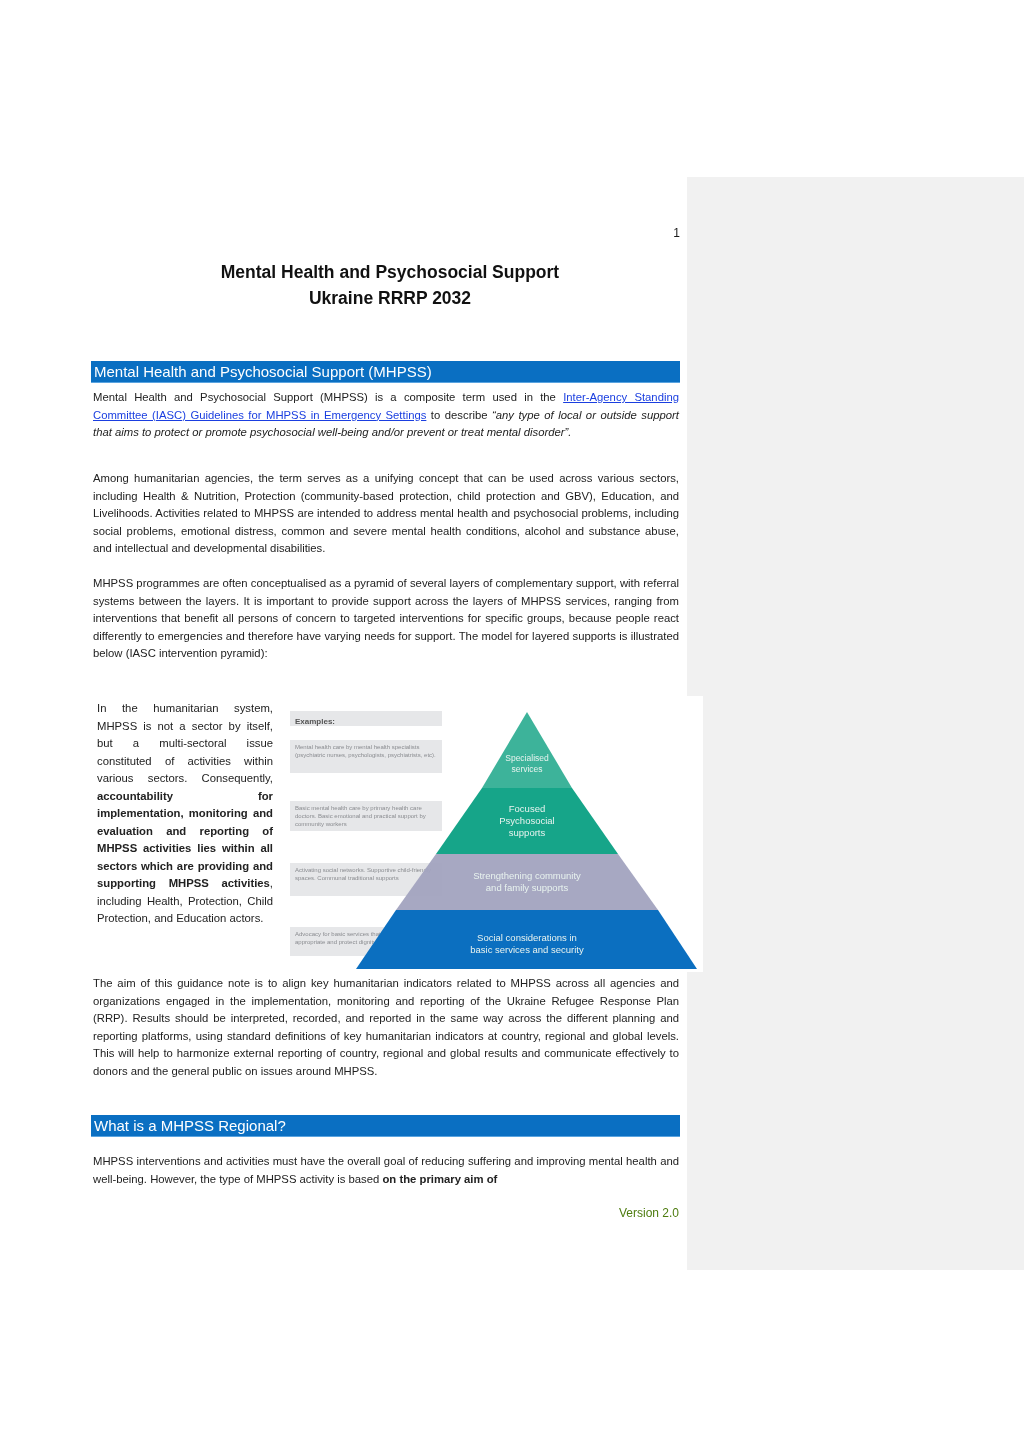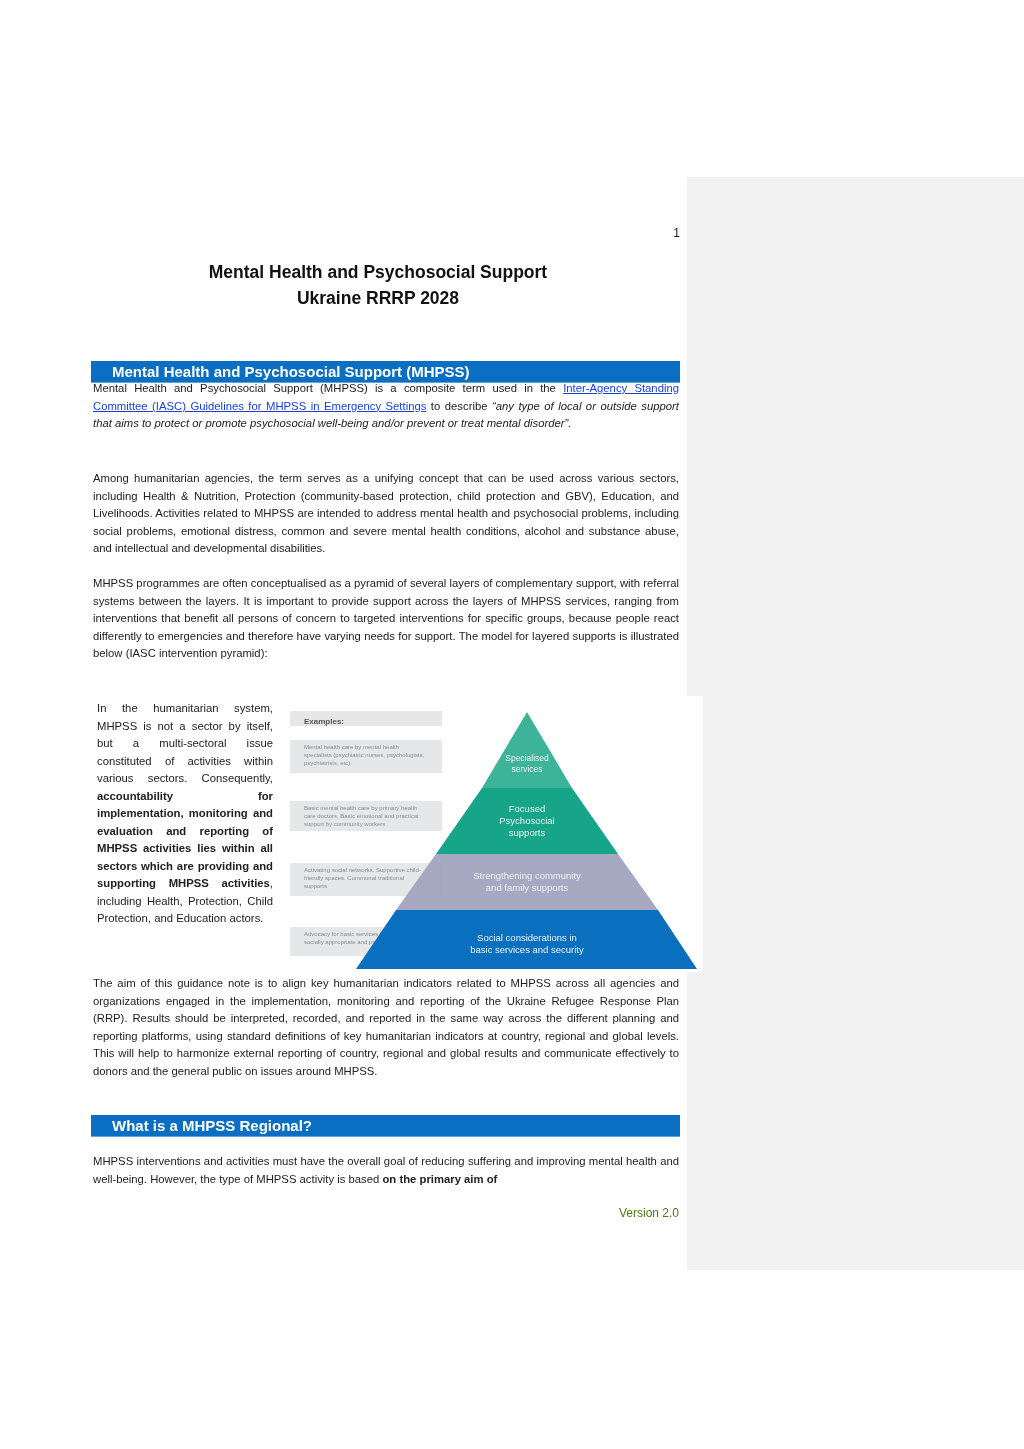--- a/index.html
+++ b/index.html
@@ -11,71 +11,71 @@
   }
   .comment-pane {
     position: absolute; left: 687px; top: 177px; width: 337px; height: 1093px;
     background: #f1f1f1;
   }
   .page-number {
     position: absolute; left: 664px; top: 226px; width: 16px; text-align: right;
     font-size: 12px;
   }
   .doc-title {
-    position: absolute; left: 84px; top: 260px; width: 588px; text-align: center;
+    position: absolute; left: 96px; top: 260px; width: 588px; text-align: center;
     font-weight: bold; font-size: 17.5px; line-height: 25.5px; color: #111;
   }
   .section-band {
     position: absolute; left: 91px; width: 589px; height: 22px;
-    background: #0a6fc2; color: #fff; font-weight: bold; font-size: 15px;
-    line-height: 22px; padding-left: 21px; box-sizing: border-box;
+    background: #0a6fc2; color: #fff; font-weight: normal; font-size: 15px;
+    line-height: 22px; padding-left: 3px; box-sizing: border-box;
     border-bottom: 1px solid #5aa4e0;
   }
   .para {
     position: absolute; left: 93px; width: 586px;
     font-size: 11.3px; line-height: 17.5px; text-align: justify; color: #222;
     margin: 0;
   }
   .para a { color: #1a3ee0; text-decoration: underline; }
   .para em { font-style: italic; }
   .para strong { font-weight: bold; }
   .side-para {
     position: absolute; left: 93px; top: 696px; width: 176px;
     font-size: 11.3px; line-height: 17.5px; text-align: justify; color: #222; margin: 4px;
   }
   .figure {
     position: absolute; left: 284px; top: 696px; width: 419px; height: 276px;
     background: #fff;
   }
   .ex-box {
     position: absolute; left: 6px; width: 152px; background: #e6e7e9;
-    font-size: 6px; line-height: 8px; color: #8a8c90; padding: 3px 14px; box-sizing: border-box;
+    font-size: 6px; line-height: 8px; color: #8a8c90; padding: 3px 5px; box-sizing: border-box;
   }
   .ex-head { font-weight: bold; font-size: 8px; color: #555; height: 15px; line-height: 15px; }
   .pyramid { position: absolute; left: 0; top: 0; width: 419px; height: 276px; }
   .footer-version {
     position: absolute; left: 580px; top: 1206px; width: 99px; text-align: right;
     font-size: 12px; color: #4d7c0f;
   }
 </style>
 </head>
 <body>
 
 <div class="comment-pane"></div>
 
 <div class="page-number">1</div>
 
 <div class="doc-title">
   <div>Mental Health and Psychosocial Support</div>
-  <div>Ukraine RRRP 2028</div>
+  <div>Ukraine RRRP 2032</div>
 </div>
 
 <div class="section-band" style="top:361px;">Mental Health and Psychosocial Support (MHPSS)</div>
 
-<p class="para" style="top:380px;">
+<p class="para" style="top:389px;">
   <span>Mental Health and Psychosocial Support (MHPSS) is a composite term used in the </span><a href="#">Inter-Agency Standing Committee (IASC) Guidelines for MHPSS in Emergency Settings</a><span> to describe </span><em>“any type of local or outside support that aims to protect or promote psychosocial well-being and/or prevent or treat mental disorder”.</em>
 </p>
 
 <p class="para" style="top:470px;">Among humanitarian agencies, the term serves as a unifying concept that can be used across various sectors, including Health &amp; Nutrition, Protection (community-based protection, child protection and GBV), Education, and Livelihoods. Activities related to MHPSS are intended to address mental health and psychosocial problems, including social problems, emotional distress, common and severe mental health conditions, alcohol and substance abuse, and intellectual and developmental disabilities.</p>
 
 <p class="para" style="top:575px;">MHPSS programmes are often conceptualised as a pyramid of several layers of complementary support, with referral systems between the layers. It is important to provide support across the layers of MHPSS services, ranging from interventions that benefit all persons of concern to targeted interventions for specific groups, because people react differently to emergencies and therefore have varying needs for support. The model for layered supports is illustrated below (IASC intervention pyramid):</p>
 
 <p class="side-para">
   <span>In the humanitarian system, MHPSS is not a sector by itself, but a multi-sectoral issue constituted of activities within various sectors. Consequently, </span><strong>accountability for implementation, monitoring and evaluation and reporting of MHPSS activities lies within all sectors which are providing and supporting MHPSS activities</strong><span>, including Health, Protection, Child Protection, and Education actors.</span>
 </p>

